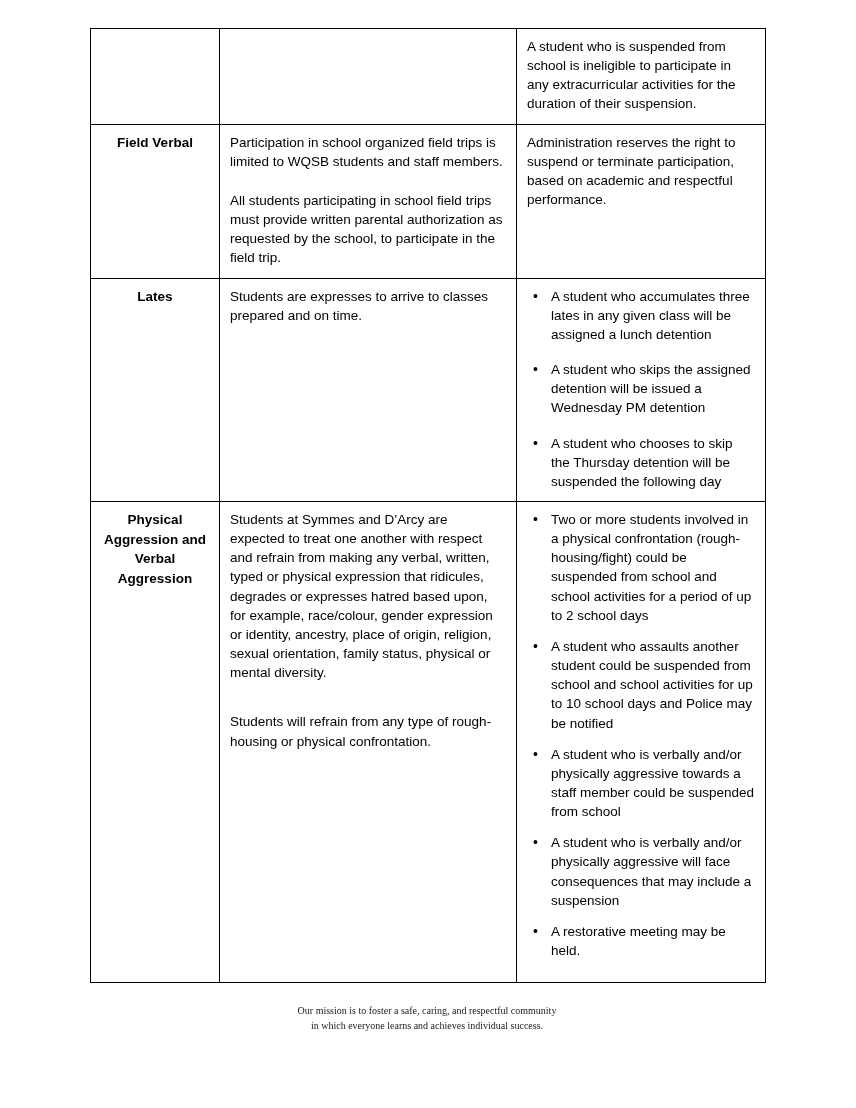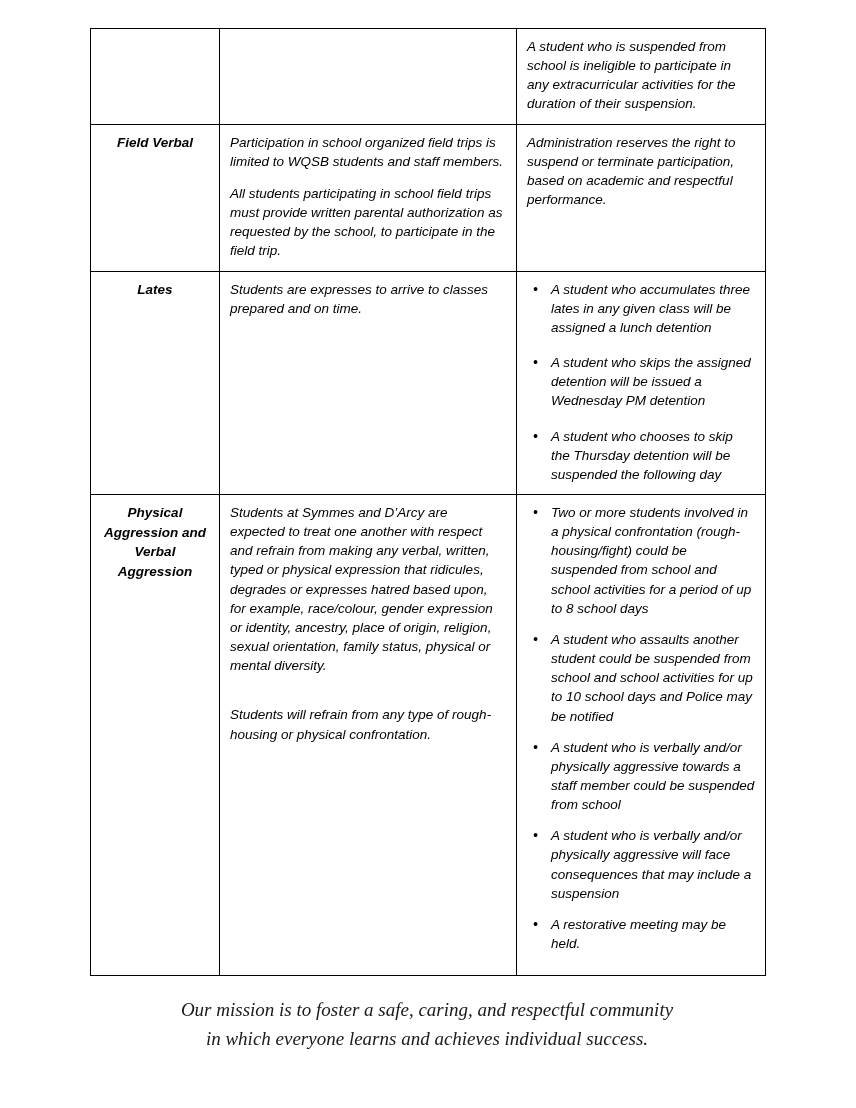--- a/index.html
+++ b/index.html
@@ -12,21 +12,20 @@
     min-height: 1108px;
     font-family: "Liberation Sans", sans-serif;
     color: #000000;
   }
   .page {
     position: relative;
     width: 856px;
     min-height: 1108px;
     box-sizing: border-box;
     padding: 28px 92px 0 90px;
-    font-style: italic;
   }
   table.policy {
     border-collapse: collapse;
     width: 674px;
     table-layout: fixed;
   }
   table.policy td {
     border: 1px solid #000000;
     vertical-align: top;
     padding: 8px 10px 10px 10px;
@@ -42,21 +41,21 @@
   td.col-expect {
     width: 276px;
   }
   td.col-conseq {
     width: 228px;
   }
   .para {
     margin: 0 0 0 0;
   }
   .para + .para {
-    margin-top: 13px;
+    margin-top: 20px;
   }
   .para.gap-large {
     margin-top: 30px;
   }
   ul.bullets {
     margin: 0;
     padding: 0 0 0 22px;
     list-style: none;
   }
   ul.bullets li {
@@ -79,21 +78,21 @@
     margin-bottom: 12px;
   }
   .label-lines {
     line-height: 1.45;
   }
   .footer {
     margin-top: 20px;
     width: 674px;
     text-align: center;
     font-family: "Liberation Serif", serif;
-    font-size: 19px;
+    font-size: 10px;
     line-height: 1.5;
     color: #1a1a1a;
   }
   .footer div {
     white-space: nowrap;
   }
   .empty-cell {
     height: 1px;
   }
 </style>
@@ -149,21 +148,21 @@
       <tr>
         <td class="col-label">
           <span class="label-lines">Physical Aggression and Verbal Aggression</span>
         </td>
         <td class="col-expect">
           <p class="para">Students at Symmes and D’Arcy are expected to treat one another with respect and refrain from making any verbal, written, typed or physical expression that ridicules, degrades or expresses hatred based upon, for example, race/colour, gender expression or identity, ancestry, place of origin, religion, sexual orientation, family status, physical or mental diversity.</p>
           <p class="para gap-large">Students will refrain from any type of rough-housing or physical confrontation.</p>
         </td>
         <td class="col-conseq">
           <ul class="bullets tight">
-            <li>Two or more students involved in a physical confrontation (rough-housing/fight) could be suspended from school and school activities for a period of up to 8 school days</li>
+            <li>Two or more students involved in a physical confrontation (rough-housing/fight) could be suspended from school and school activities for a period of up to 2 school days</li>
             <li>A student who assaults another student could be suspended from school and school activities for up to 10 school days and Police may be notified</li>
             <li>A student who is verbally and/or physically aggressive towards a staff member could be suspended from school</li>
             <li>A student who is verbally and/or physically aggressive will face consequences that may include a suspension</li>
             <li>A restorative meeting may be held.</li>
           </ul>
         </td>
       </tr>
 
     </tbody>
   </table>

